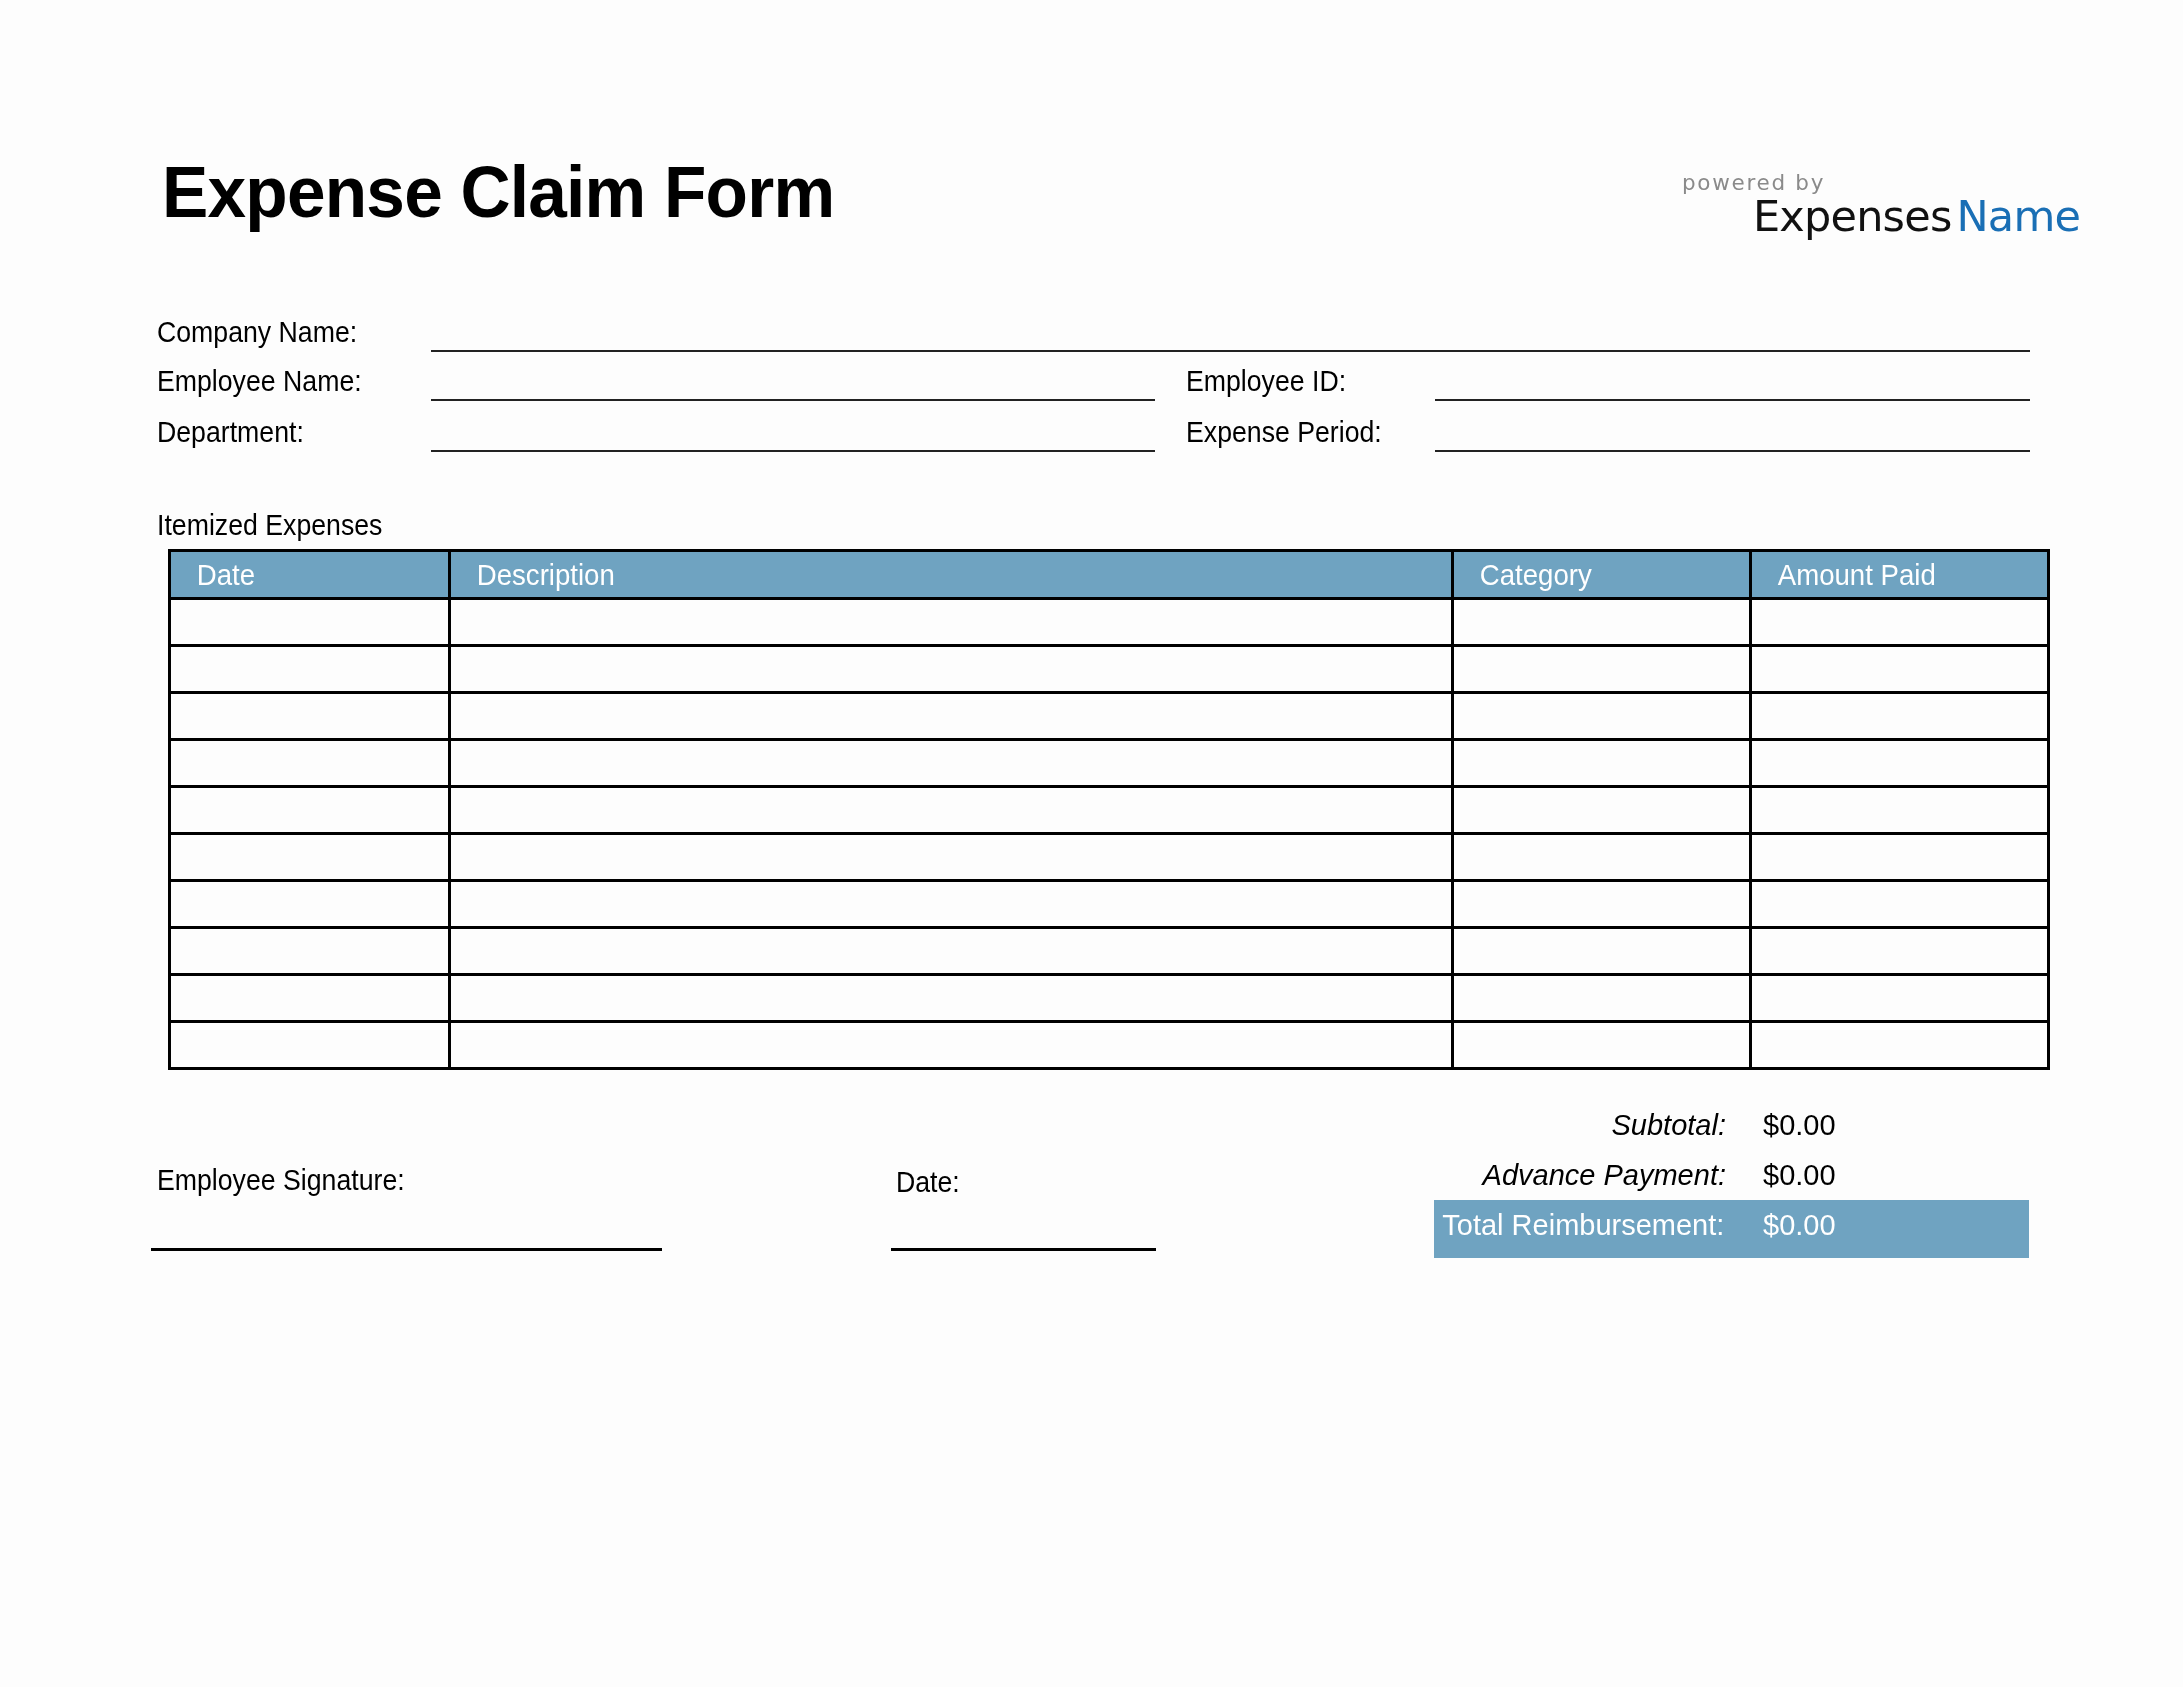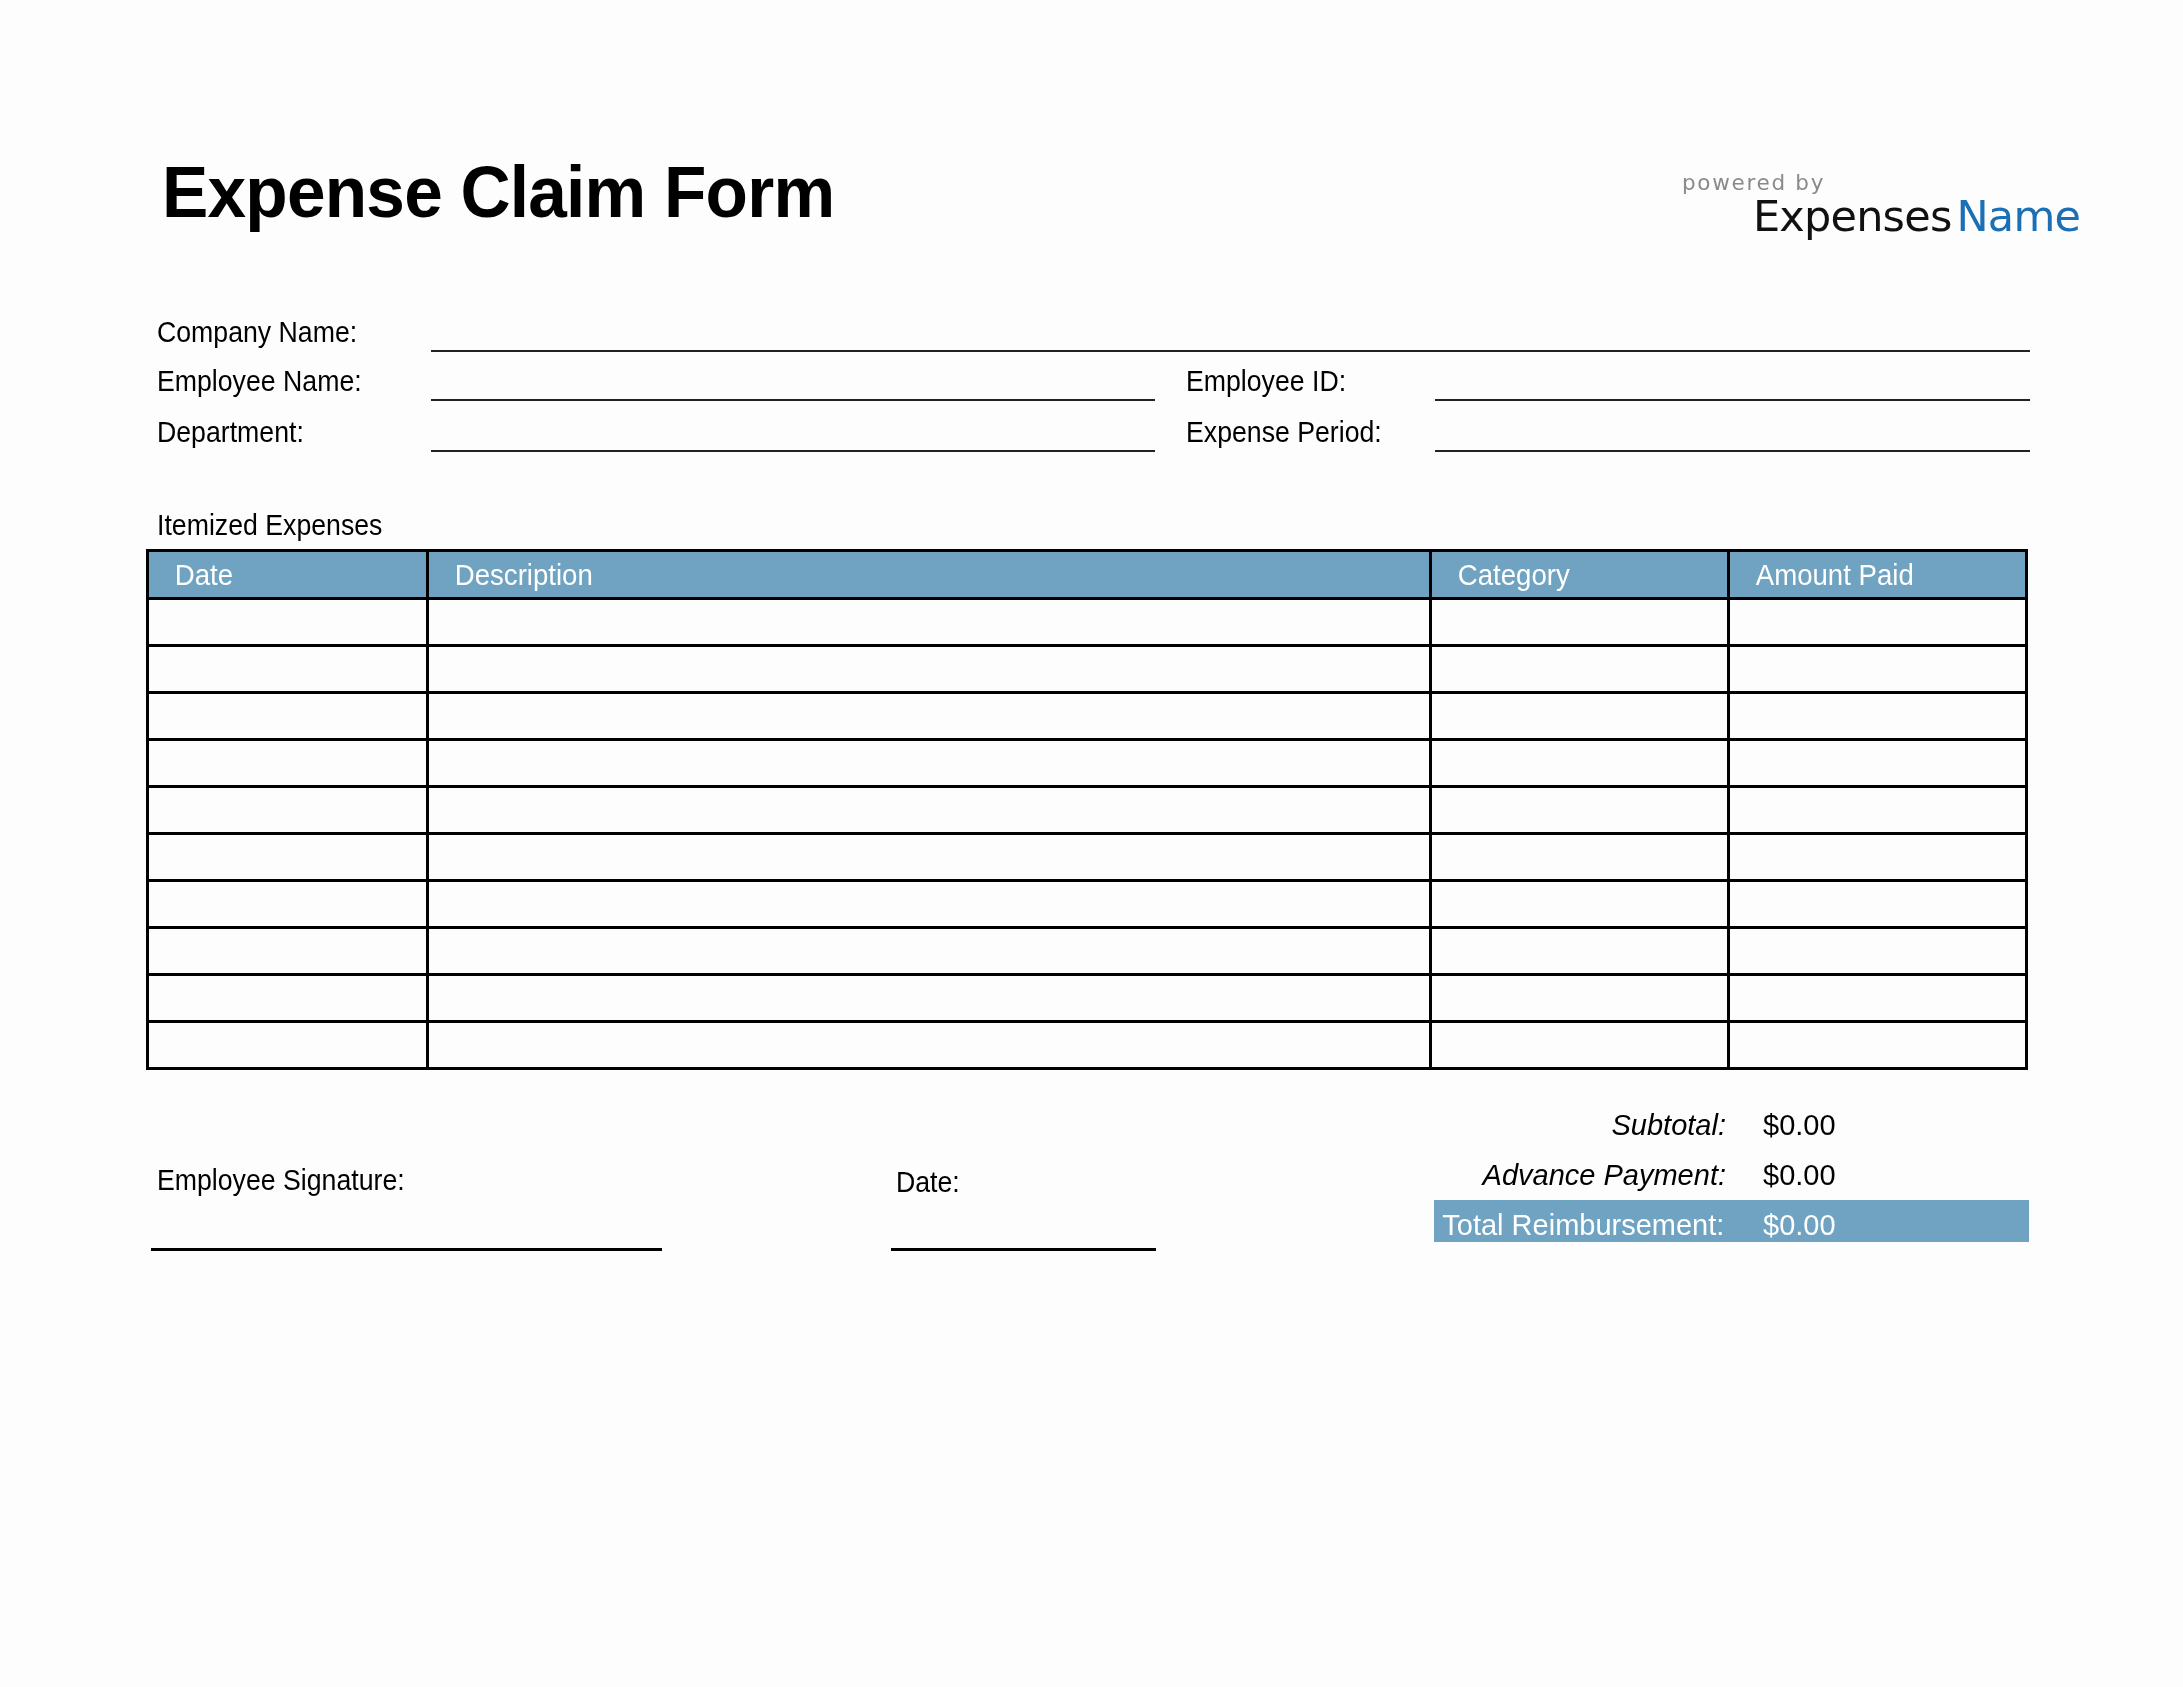--- a/index.html
+++ b/index.html
@@ -38,21 +38,21 @@
       font-size: 29px; line-height: 1;
       font-family: "Liberation Sans", sans-serif;
       transform: scaleX(0.92); transform-origin: left top;
       white-space: nowrap;
     }
     .line { height: 1.7px; background: #222; }
     .sigline { height: 3.3px; background: #000; }
 
     table.items {
       position: absolute;
-      left: 146px; top: 549px;
+      left: 168px; top: 549px;
       border-collapse: collapse;
       table-layout: fixed;
     }
     table.items th, table.items td {
       border: 3.3px solid #000;
       padding: 0;
     }
     table.items th {
       background: #6fa3c1;
       color: #fff;
@@ -75,21 +75,21 @@
       text-align: right; width: 413px;
       font-family: "Liberation Sans", sans-serif;
       white-space: nowrap;
       font-style: italic;
     }
     .totals-value {
       font-size: 29px; line-height: 1;
       font-family: "Liberation Sans", sans-serif;
     }
     .total-band {
-      left: 1434px; top: 1200px; width: 595px; height: 42px;
+      left: 1434px; top: 1200px; width: 595px; height: 58px;
       background: #6fa3c1;
     }
     .total-band .tl {
       position: absolute; left: 8.3px; top: 10.8px;
       color: #fff; font-size: 29px; line-height: 1;
       white-space: nowrap;
     }
     .total-band .tv {
       position: absolute; left: 329px; top: 10.8px;
       color: #fff; font-size: 29px; line-height: 1;

